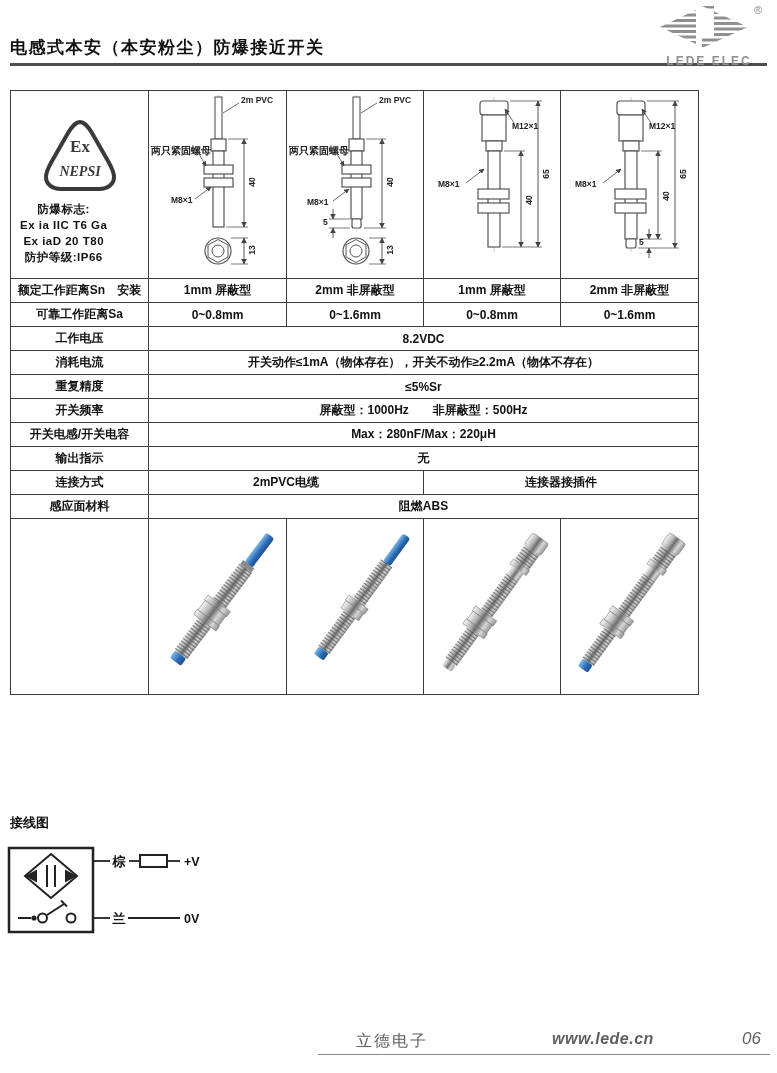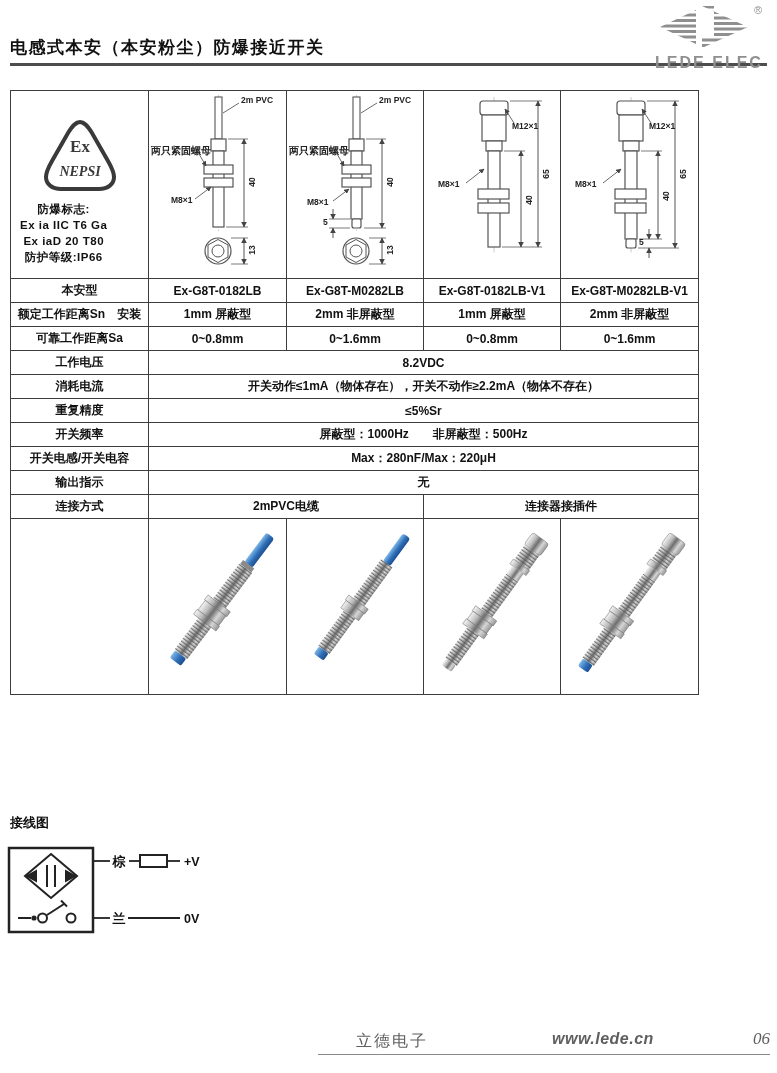--- a/index.html
+++ b/index.html
@@ -3,21 +3,21 @@
 <meta charset="utf-8">
 <style>
   html,body{margin:0;padding:0;background:#e8e8e8;}
   .page{position:relative;width:777px;height:1073px;background:#ffffff;overflow:hidden;
         font-family:"Liberation Sans",sans-serif;color:#1f1f1f;}
   
   .doc-title{position:absolute;left:10px;top:36px;font-family:"Liberation Serif",serif;
              font-weight:bold;font-size:17px;letter-spacing:1.5px;color:#111;}
   .head-rule{position:absolute;left:10px;top:63px;width:757px;height:3px;background:#4d4d4d;}
   .brand{position:absolute;left:646px;top:2px;width:126px;text-align:center;}
-  .brand-name{font-size:16px;font-weight:bold;letter-spacing:2px;color:#8f8f8f;margin-top:-2px;}
+  .brand-name{font-size:12px;font-weight:bold;letter-spacing:2px;color:#8f8f8f;margin-top:-2px;}
   
   table.spec{position:absolute;left:10px;top:90px;width:688px;border-collapse:collapse;
              table-layout:fixed;}
   table.spec td{border:1px solid #3c3c3c;font-size:12px;font-weight:bold;color:#111;
                 text-align:center;vertical-align:middle;padding:0;white-space:nowrap;
                 overflow:hidden;}
   td.lbl{text-align:left;padding-left:6px;}
   td.cell-rel{position:relative;}
   
   .cert-wrap{display:flex;flex-direction:column;align-items:center;height:100%;}
@@ -32,21 +32,21 @@
   
   .photo{position:absolute;inset:0;}
   
   .wiring-title{position:absolute;left:10px;top:814px;font-size:13px;font-weight:bold;color:#111;}
   .wiring-svg{position:absolute;left:6px;top:838px;}
   
   .ft{position:absolute;color:#5f5f5f;}
   .ft-company{left:356px;top:1031px;font-family:"Liberation Serif",serif;font-size:16px;letter-spacing:2px;}
   .ft-phone{left:432px;top:1075px;font-family:"Liberation Serif",serif;font-size:16px;letter-spacing:1px;}
   .ft-web{left:552px;top:1030px;font-size:16px;font-weight:bold;font-style:italic;letter-spacing:.5px;}
-  .ft-page{left:742px;top:1029px;font-family:Liberation Serif, serif;font-size:17px;font-style:italic;margin-left:11px;}
+  .ft-page{left:742px;top:1029px;font-family:Liberation Sans, sans-serif;font-size:17px;font-style:italic;}
   .ft-rule{position:absolute;left:318px;top:1054px;width:452px;height:1px;background:#8a8a8a;}
   .hidden-defs{position:absolute;width:0;height:0;}
 </style>
 </head>
 <body>
 
 <div class="page">
 
   <svg class="hidden-defs">
     <defs>
@@ -251,27 +251,20 @@
           <span class="dlab" style="left:88px;top:30px">M12×1</span>
           <span class="dlab" style="left:14px;top:88px">M8×1</span>
           <span class="dlab vdim" style="left:117px;top:78px">65</span>
           <span class="dlab vdim" style="left:100px;top:100px">40</span>
           <span class="dlab" style="left:78px;top:146px">5</span>
         </div>
       </td>
     </tr>
 
     <tr style="height:24px">
-      <td class="lbl">本安型</td>
-      <td>Ex-G8T-0182LB</td>
-      <td>Ex-G8T-M0282LB</td>
-      <td>Ex-G8T-0182LB-V1</td>
-      <td>Ex-G8T-M0282LB-V1</td>
-    </tr>
-    <tr style="height:24px">
       <td class="lbl">额定工作距离Sn　安装</td>
       <td>1mm 屏蔽型</td>
       <td>2mm 非屏蔽型</td>
       <td>1mm 屏蔽型</td>
       <td>2mm 非屏蔽型</td>
     </tr>
     <tr style="height:24px">
       <td class="lbl">可靠工作距离Sa</td>
       <td>0~0.8mm</td>
       <td>0~1.6mm</td>
@@ -299,20 +292,24 @@
       <td colspan="4">Max：280nF/Max：220μH</td>
     </tr>
     <tr style="height:24px">
       <td class="lbl">输出指示</td>
       <td colspan="4">无</td>
     </tr>
     <tr style="height:24px">
       <td class="lbl">连接方式</td>
       <td colspan="2">2mPVC电缆</td>
       <td colspan="2">连接器接插件</td>
+    </tr>
+    <tr style="height:24px">
+      <td class="lbl">感应面材料</td>
+      <td colspan="4">阻燃ABS</td>
     </tr>
 
     <tr style="height:176px">
       <td></td>
       <td class="cell-rel">
         <div class="photo"><svg width="137" height="174" viewBox="0 0 137 174">
           <g transform="translate(66,90) rotate(37)">
             <rect x="-5" y="-92" width="10" height="37" rx="3" fill="url(#blu)"></rect>
             <rect x="-7" y="-56" width="14" height="5" fill="#8a8a8a"></rect>
             <rect x="-8" y="-51" width="16" height="45" fill="url(#met)"></rect>

